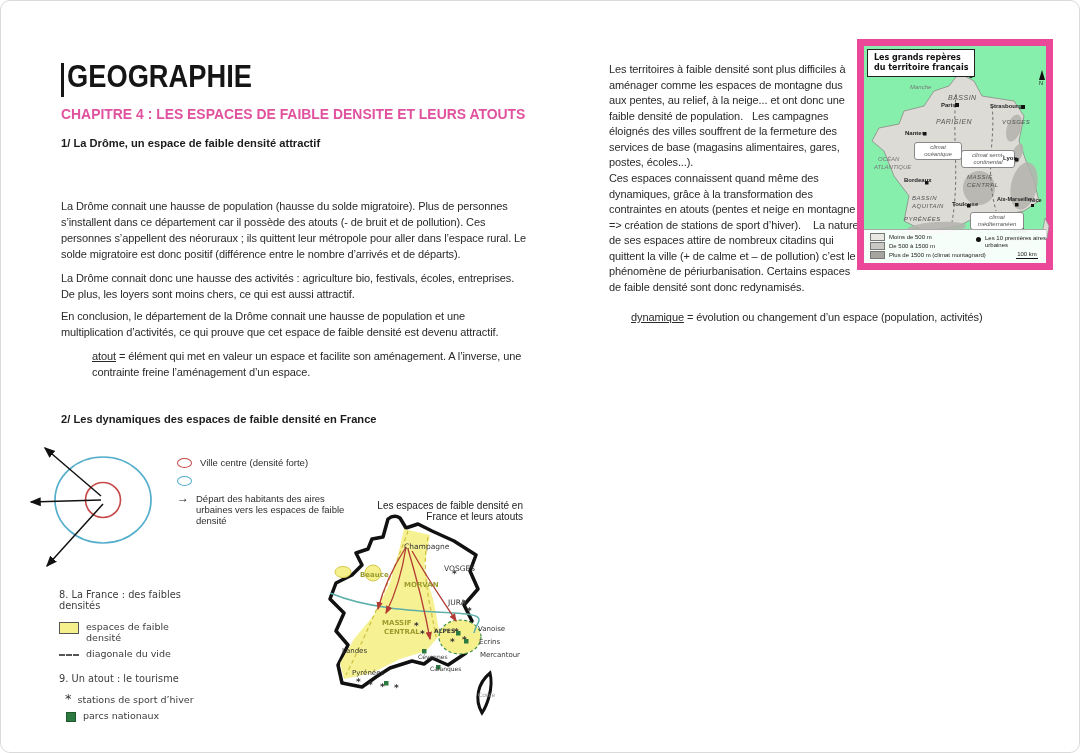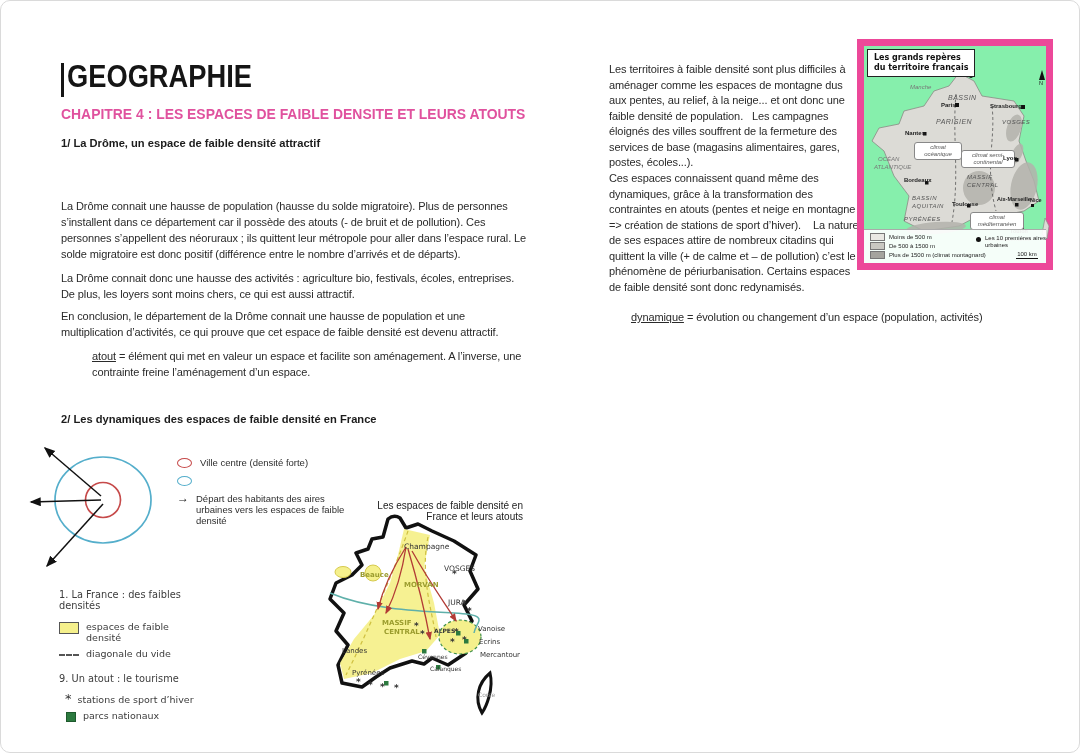--- a/index.html
+++ b/index.html
@@ -186,21 +186,21 @@
       <text x="102" y="160" font-size="6" fill="#333">Calanques</text>
       <text x="106" y="122" font-size="6" font-weight="700" fill="#333">ALPES</text>
       <text x="150" y="120" font-size="7" fill="#333">Vanoise</text>
       <text x="151" y="133" font-size="7" fill="#333">Ecrins</text>
       <text x="152" y="146" font-size="7" fill="#333">Mercantour</text>
       <text x="150" y="186" font-size="6" fill="#999">Corse</text>
     </g>
   </svg>
 
   <div class="abs hw" style="left:58px;top:588px;width:142px;">
-    <div class="leg-title">1. La France : des faibles densités</div>
+    <div class="leg-title">8. La France : des faibles densités</div>
     <div class="leg-row">
       <span class="sw-yellow"></span>
       <span>espaces de faible densité</span>
     </div>
     <div class="leg-row">
       <span class="sw-dash"></span>
       <span>diagonale du vide</span>
     </div>
     <div class="leg-title" style="margin-top:14px;">9. Un atout : le tourisme</div>
     <div class="leg-row" style="margin-left:6px;">

